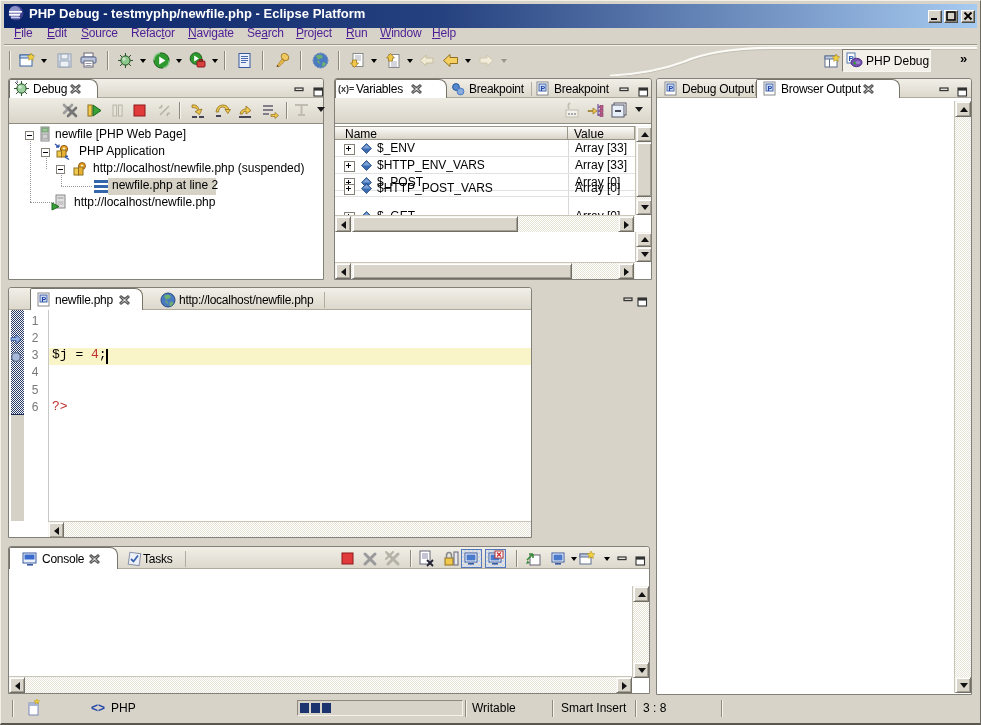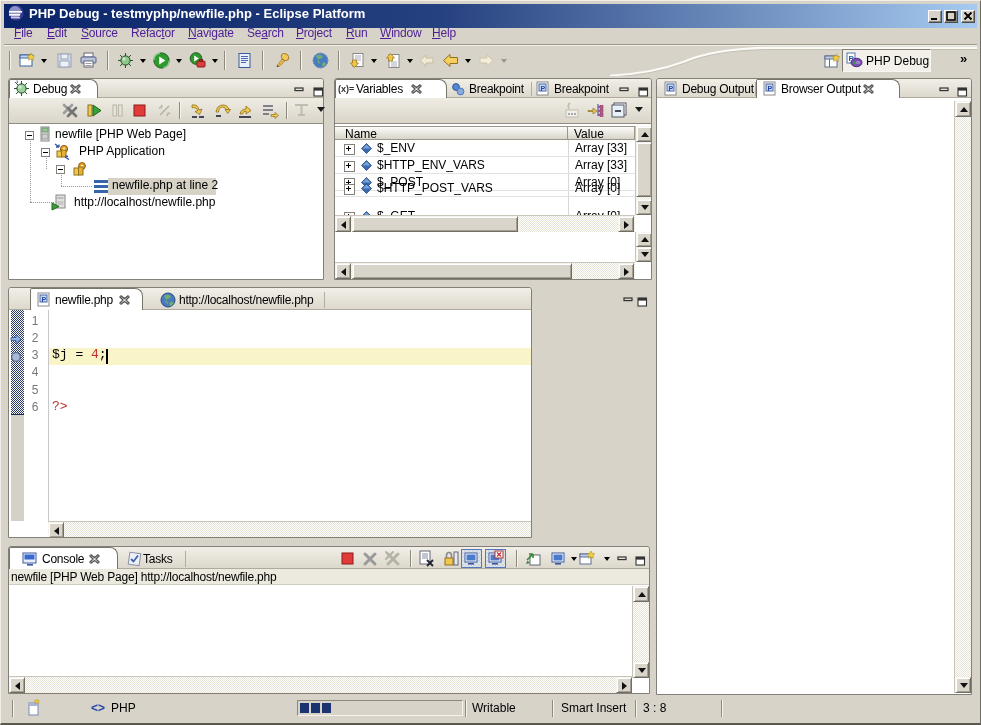--- a/index.html
+++ b/index.html
@@ -360,20 +360,21 @@
       <path d="M12 14 L16 16.5 M12.5 13 L15 13.5" stroke="#3355AA" stroke-width="1.3" fill="none"></path>
     </svg>
     <div class="trtext" style="left:70px;top:20px">PHP Application</div>
     <div class="pm" style="left:47px;top:41px"></div>
     <svg class="abs" style="left:62px;top:37px" width="18" height="17" viewBox="0 0 18 17">
       <circle cx="11" cy="5" r="3.4" fill="#E8A020" stroke="#905810"></circle>
       <circle cx="11" cy="5" r="1.3" fill="#FFF0C0"></circle>
       <rect x="3" y="7" width="4.5" height="7" fill="#F0C84C" stroke="#907020"></rect>
       <rect x="7.5" y="6" width="4.5" height="8" fill="#E8B030" stroke="#907020"></rect>
     </svg>
+    <div class="trtext" style="left:84px;top:37px">http://localhost/newfile.php (suspended)</div>
     <svg class="abs" style="left:84px;top:55px" width="16" height="14" viewBox="0 0 16 14">
       <rect x="1" y="1" width="14" height="3" fill="#3366AA"></rect>
       <rect x="1" y="6" width="14" height="3" fill="#3366AA"></rect>
       <rect x="1" y="11" width="14" height="3" fill="#3366AA"></rect>
     </svg>
     <div class="abs" style="left:99px;top:54px;width:108px;height:17px;background:#D6D2C6"></div>
     <div class="trtext" style="left:103px;top:54px">newfile.php at line 2</div>
     <svg class="abs" style="left:42px;top:70px" width="17" height="17" viewBox="0 0 17 17">
       <rect x="5" y="1" width="9" height="13" fill="#E0E0E0" stroke="#888"></rect>
       <rect x="6.5" y="3" width="6" height="2" fill="#bbb"></rect>
@@ -735,23 +736,20 @@
     <div class="tdrop" style="left:595px;top:10px"></div>
     <div class="minmax" style="left:608px;top:5px"><svg width="11" height="10">
           <rect x="1" y="1" width="8" height="2.6" fill="none" stroke="#333" stroke-width="1.2"></rect>
         </svg></div>
     <div class="minmax" style="left:626px;top:5px"><svg width="11" height="10">
           <rect x="1" y="1" width="8.5" height="8" fill="#fff" stroke="#333" stroke-width="1.1"></rect>
           <rect x="1" y="1" width="8.5" height="2.6" fill="#333"></rect>
         </svg></div>
   </div>
   <div class="abs" style="left:0;top:22px;right:0;bottom:0;background:#fff;overflow:hidden">
-    <div class="abs" style="left:0;top:0;right:0;height:16px;background:#ECE9DF;border-bottom:1px solid #D0CCC0">
-      <div class="abs" style="left:2px;top:1px;font-size:12px;letter-spacing:-0.2px">newfile [PHP Web Page] http://localhost/newfile.php</div>
-    </div>
     <div class="sbv" style="right:0px;top:17px;height:92px">
       <div class="sbbtn" style="left:0;top:0">
           <div class="arr up"></div>
         </div>
       <div class="sbbtn" style="left:0;top:76px">
           <div class="arr dn"></div>
         </div>
     </div>
     <div class="sbh" style="left:0;bottom:0;right:17px">
       <div class="sbbtn" style="left:0;top:0">

